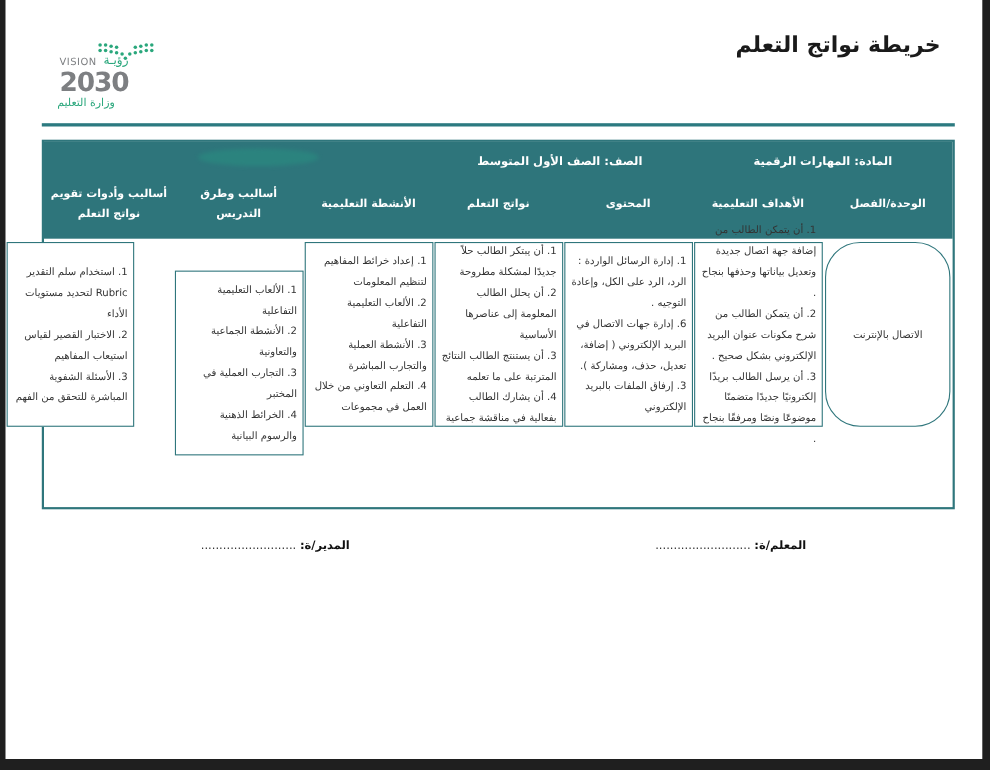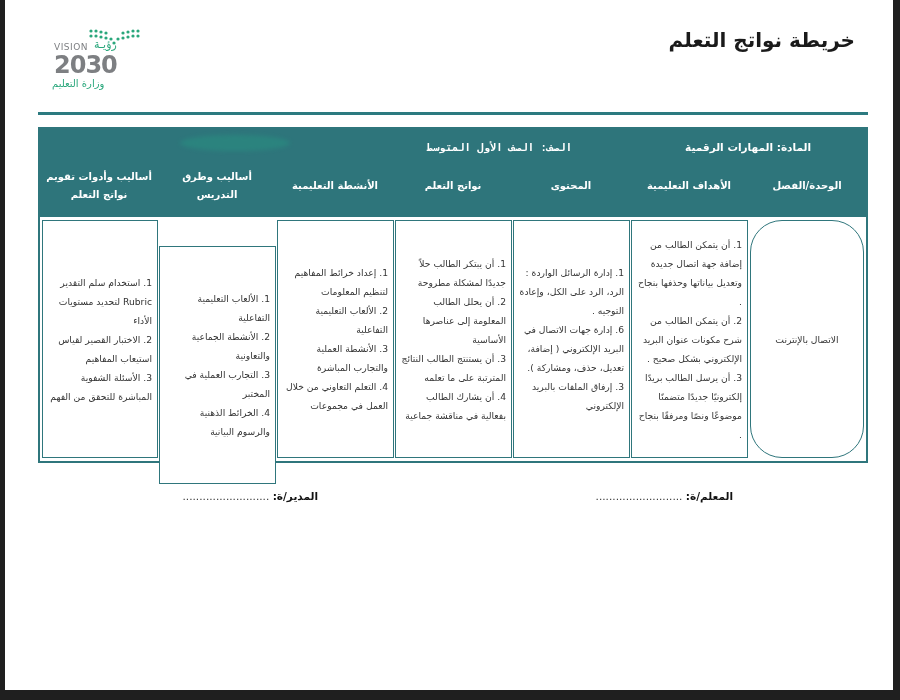--- a/index.html
+++ b/index.html
@@ -1,32 +1,32 @@
 <!DOCTYPE html>
 <html><head>
 <meta charset="utf-8">
 <style>
   html, body { margin:0; padding:0; }
   body { width:900px; height:700px; background:#1f1f1f; position:relative; overflow:hidden; font-family:"DejaVu Sans", sans-serif; }
   .page { position:absolute; left:5px; top:0; width:888px; height:690px; background:#ffffff; }
   .title { position:absolute; right:38px; top:28px; font-size:20px; font-weight:bold; color:#1a1a1a; direction:rtl; }
-  .logo { position:absolute; left:45px; top:26px; width:95px; height:66px; }
+  .logo { position:absolute; left:45px; top:36px; width:95px; height:66px; }
   .logo .dots { position:absolute; left:38px; top:2px; width:55px; height:18px; }
   .logo .vision { position:absolute; left:4px; top:16px; font-size:9px; color:#7d7f82; letter-spacing:0.5px; }
   .logo .ru { position:absolute; left:44px; top:12px; font-size:11px; color:#2aa77c; direction:rtl; }
   .logo .year { position:absolute; left:4px; top:26px; font-size:24px; font-weight:bold; color:#7d7f82; letter-spacing:-1px; line-height:26px;}
   .logo .ministry { position:absolute; left:2px; top:52px; font-size:10px; color:#2aa77c; direction:rtl; }
   .divider { position:absolute; left:33px; top:112px; width:830px; height:3px; background:#2c7a80; }
   .table-wrap { position:absolute; left:33px; top:127px; width:830px; height:336px; border:2px solid #2f767c; box-sizing:border-box; background:#fff; }
   .thead { position:absolute; left:0; top:0; width:826px; height:88px; background:#2e757b; }
   .meta { position:absolute; top:12px; color:#fff; font-size:10.5px; font-weight:bold; direction:rtl; }
   .blur { position:absolute; left:140px; top:6px; width:110px; height:16px; background:#2a8a80; border-radius:50%; filter:blur(2px); opacity:0.7; }
   .th { position:absolute; top:28px; height:58px; color:#fff; font-size:10px; font-weight:bold; display:flex; align-items:center; justify-content:center; text-align:center; direction:rtl; line-height:18px; }
   .tbody { position:absolute; left:0; top:88px; width:826px; height:244px; }
-  .cell { position:absolute; top:3px; height:238px; border:1.5px solid #2f767c; box-sizing:border-box; background:#fff; display:flex; align-items:center; padding:4px 5px; direction:rtl; text-align:right; }
+  .cell { position:absolute; top:3px; height:168px; border:1.5px solid #2f767c; box-sizing:border-box; background:#fff; display:flex; align-items:center; padding:4px 5px; direction:rtl; text-align:right; }
   .cell ul { list-style:none; margin:0; padding:0; }
   .cell li { font-size:9.2px; color:#333; line-height:19px; }
   .cell.center { justify-content:center; text-align:center; font-size:9.2px; color:#333; }
   .sig { position:absolute; top:490px; font-size:10.5px; direction:rtl; color:#111; }
   .sig b { font-weight:bold; }
   .sig span.dots { color:#333; letter-spacing:0.5px; }
 </style>
 </head>
 <body>
 
@@ -62,21 +62,21 @@
     <span class="ru">رؤيـة</span>
     <span class="year">2030</span>
     <span class="ministry">وزارة التعليم</span>
   </div>
 
   <div class="divider"></div>
 
   <div class="table-wrap">
     <div class="thead">
       <span class="meta" style="right:55px;">المادة: المهارات الرقمية</span>
-      <span class="meta" style="right:294px;font-family:Liberation Mono, monospace;">الصف: الصف الأول المتوسط</span>
+      <span class="meta" style="right:282px;">الصف: الصف الأول المتوسط</span>
       <div class="blur"></div>
 
       <div class="th" style="right:0; width:118px;">الوحدة/الفصل</div>
       <div class="th" style="right:118px; width:118px;">الأهداف التعليمية</div>
       <div class="th" style="right:236px; width:118px;">المحتوى</div>
       <div class="th" style="right:354px; width:118px;">نواتج التعلم</div>
       <div class="th" style="right:472px; width:118px;">الأنشطة التعليمية</div>
       <div class="th" style="right:590px; width:118px; padding:0 14px; box-sizing:border-box;">أساليب وطرق التدريس</div>
       <div class="th" style="right:708px; width:118px; padding:0 4px; box-sizing:border-box;">أساليب وأدوات تقويم نواتج التعلم</div>
     </div>
@@ -120,21 +120,21 @@
 
       <div class="cell" style="right:590px; width:117px;margin-top:26px;">
         <ul>
           <li>1. الألعاب التعليمية التفاعلية</li>
           <li>2. الأنشطة الجماعية والتعاونية</li>
           <li>3. التجارب العملية في المختبر</li>
           <li>4. الخرائط الذهنية والرسوم البيانية</li>
         </ul>
       </div>
 
-      <div class="cell" style="right:708px; width:116px;">
+      <div class="cell" style="right:744px; width:116px;">
         <ul>
           <li>1. استخدام سلم التقدير Rubric لتحديد مستويات الأداء</li>
           <li>2. الاختبار القصير لقياس استيعاب المفاهيم</li>
           <li>3. الأسئلة الشفوية المباشرة للتحقق من الفهم</li>
         </ul>
       </div>
     </div>
   </div>
 
   <div class="sig" style="right:160px;">

